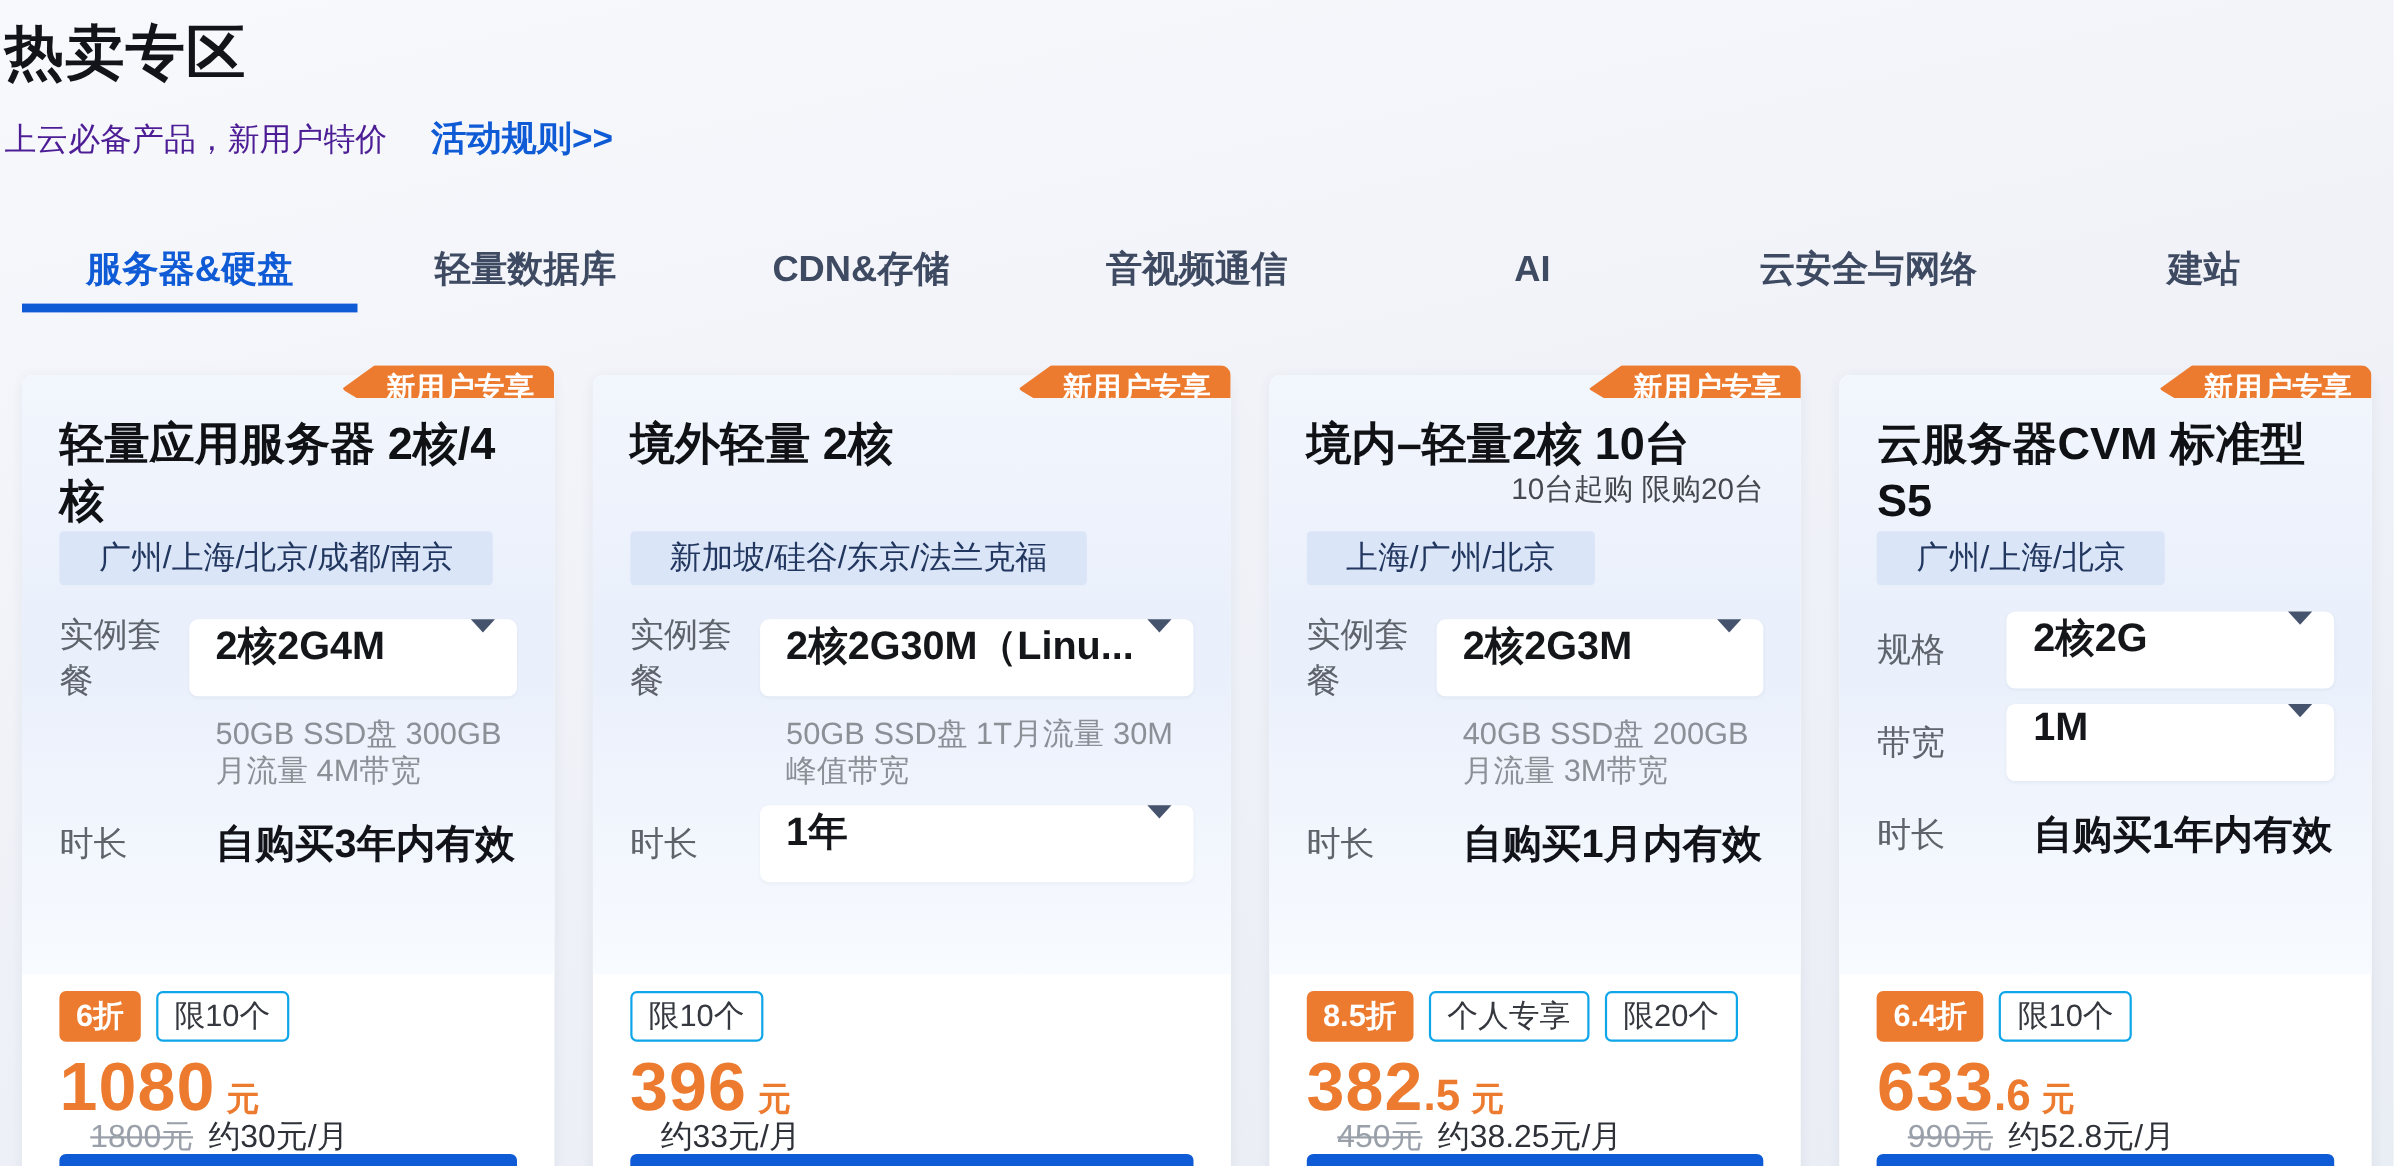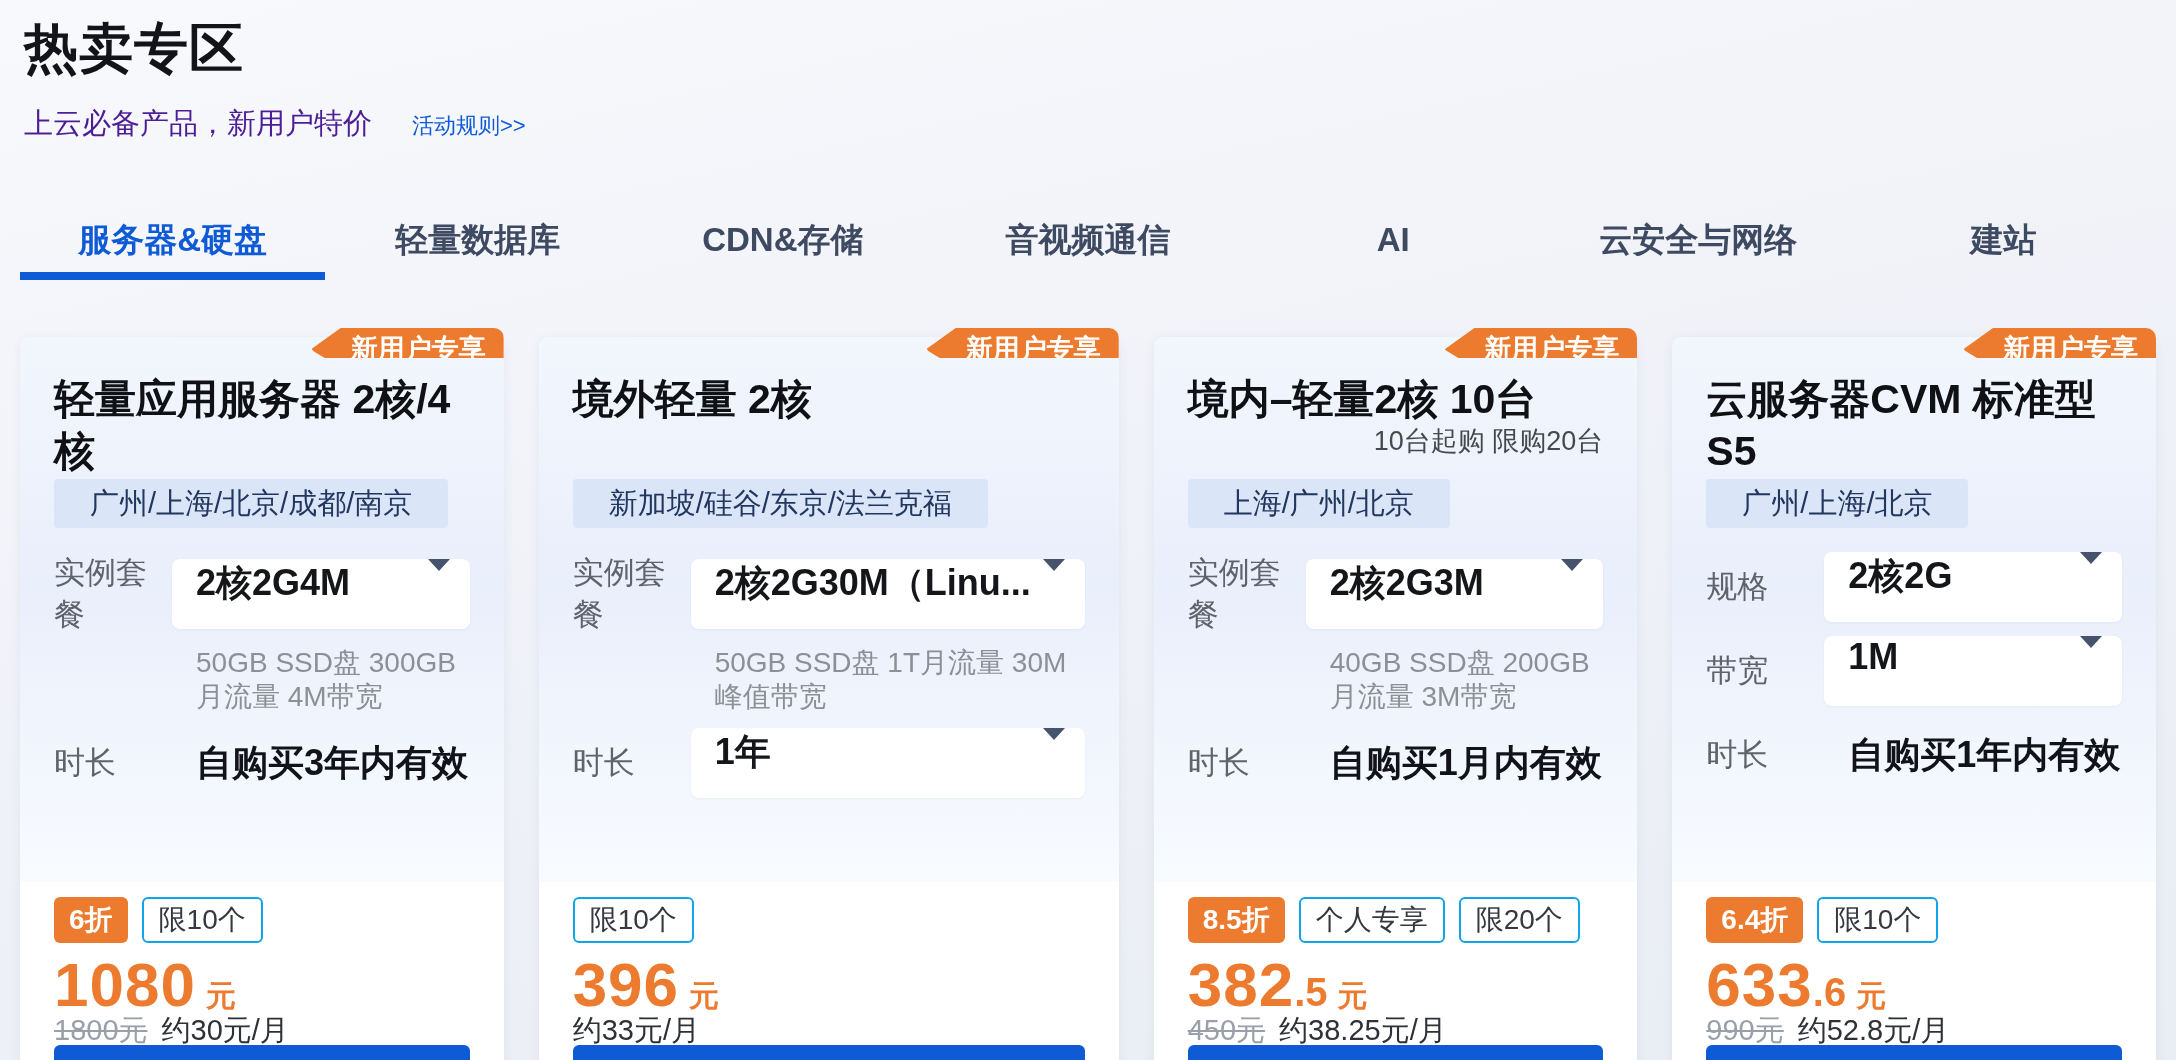--- a/index.html
+++ b/index.html
@@ -10,25 +10,25 @@
   }
   *{box-sizing:border-box;}
   html,body{margin:0;padding:0;}
   body{
     width:var(--page-w);height:var(--page-h);overflow:hidden;
     font-family:"Liberation Sans","DejaVu Sans",sans-serif;
     background:linear-gradient(168deg,#f8f9fc 0%,#f0f2f8 45%,#e9edf4 100%);
     color:#181a1f;
   }
   
-  .header{padding:16px 24px 0;}
+  .header{padding:16px 4px 0;}
   .page-title{margin:0;font-size:54px;line-height:64px;font-weight:700;color:#121419;letter-spacing:1px;}
   .subtitle-row{margin-top:24px;display:flex;align-items:baseline;gap:40px;}
   .page-subtitle{font-size:29px;color:#4c1d95;}
-  .rules-link{font-size:22px;font-weight:400;color:var(--brand);text-decoration:none;cursor:pointer;}
+  .rules-link{font-size:32px;font-weight:700;color:var(--brand);text-decoration:none;cursor:pointer;}
   
   .tabs{display:flex;margin:74px 20px 0;}
   .tab{flex:1;text-align:center;font-size:33px;line-height:44px;font-weight:600;color:#3e4a61;
        padding-bottom:10px;position:relative;cursor:pointer;}
   .tab.active{color:var(--brand);}
   .tab.active::after{content:"";position:absolute;left:0;right:0;bottom:-8px;height:8px;background:var(--brand);}
   
   .cards{display:flex;gap:35px;padding:0 20px;margin-top:65px;align-items:stretch;}
   .card{flex:1;position:relative;height:800px;background:#fff;border-radius:10px;
         box-shadow:0 2px 12px rgba(50,65,95,.07);}
@@ -66,21 +66,21 @@
   
   .card-bottom{padding:15px 34px 0;}
   .badges{display:flex;gap:14px;align-items:flex-start;}
   .badge{font-size:28px;height:46px;line-height:46px;padding:0 15px;border-radius:6px;white-space:nowrap;}
   .badge.solid{background:var(--accent);color:#fff;font-weight:600;}
   .badge.outline{background:#fff;border:2px solid #0ea5e9;color:#35383e;line-height:42px;}
   .price-row{margin-top:14px;height:56px;display:flex;align-items:baseline;line-height:56px;color:var(--accent);}
   .price-int{font-size:62px;font-weight:700;letter-spacing:1px;}
   .price-dec{font-size:40px;font-weight:700;}
   .price-unit{font-size:30px;font-weight:600;margin-left:10px;}
-  .subprice-row{margin-top:2px;display:flex;align-items:baseline;gap:14px;font-size:29px;line-height:30px;}
+  .subprice-row{margin-top:2px;display:flex;align-items:baseline;gap:14px;font-size:29px;line-height:30px;margin-left:28px;}
   .orig-price{color:#9aa0a9;text-decoration:line-through;}
   .orig-price:empty{display:none;}
   .monthly{color:#2e3138;}
   .buy-btn{position:absolute;left:34px;right:34px;top:708px;height:70px;border:none;
            background:var(--brand);border-radius:6px;cursor:pointer;}
 </style>
 </head>
 <body>
 
 <div class="header">

